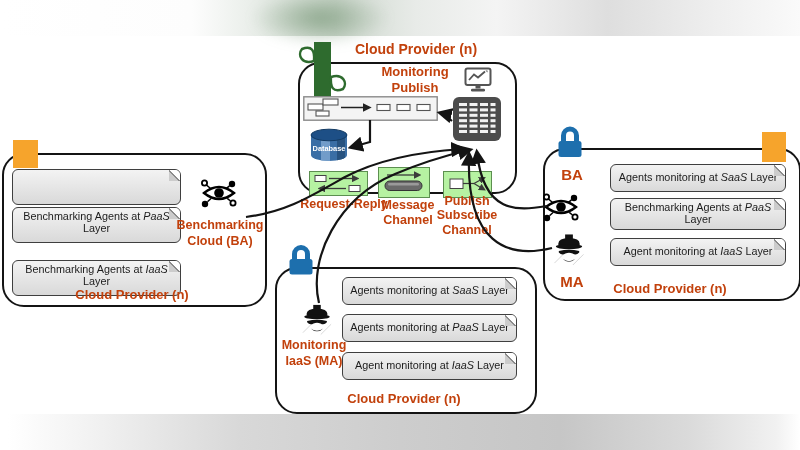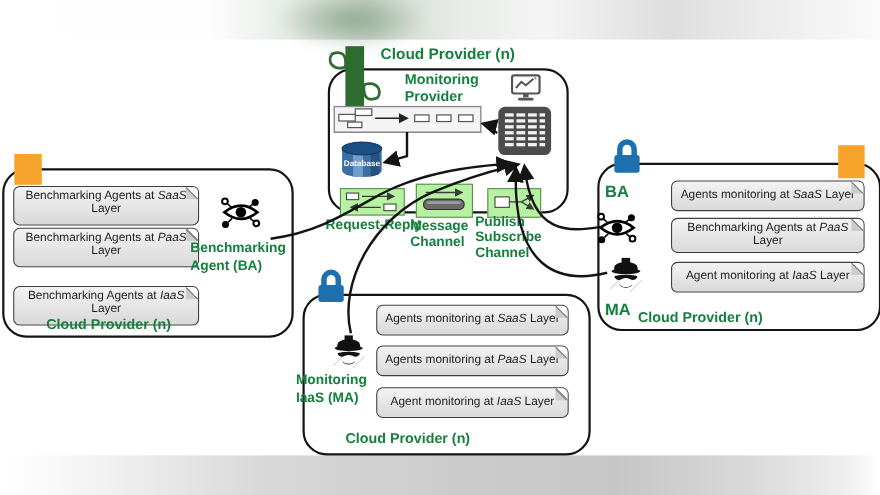--- a/index.html
+++ b/index.html
@@ -12,21 +12,21 @@
     background:radial-gradient(ellipse at center,rgba(88,128,88,.55),rgba(88,128,88,0) 70%);filter:blur(6px);}
   .band-bottom{top:414px;height:36px;
     background:linear-gradient(90deg,#ffffff 1%,#f1f1f1 12%,#d8d8d8 30%,#cdcdcd 50%,#c6c6c6 70%,#dadada 86%,#f1f1f1 97%,#ffffff 100%);}
   .bigbox{position:absolute;background:#fff;border:2px solid #141414;border-radius:22px;}
   .note{position:absolute;background:linear-gradient(180deg,#f3f3f3,#d9d9d9);
         border:1.8px solid #3f3f3f;border-radius:6px;text-align:center;
         font-size:10.8px;color:#1c1c1c;overflow:hidden;}
   .note .fold{position:absolute;top:0;right:0;width:11px;height:11px;
         background:linear-gradient(225deg,#ffffff 0 46%,#8c8c8c 46% 56%,#cccccc 56% 100%);}
   .note .txt{display:block;padding:2px 5px;}
-  .blabel{position:absolute;font-weight:700;color:#15803d;text-align:left;}
+  .blabel{position:absolute;font-weight:700;color:#c2410c;text-align:center;}
   .channel{position:absolute;background:#b6f2a2;border:1.6px solid #5c8f50;}
   .olay{position:absolute;left:0;top:0;width:800px;height:450px;pointer-events:none;}
   .abs{position:absolute;}
   em{font-style:italic;}
 </style>
 </head>
 <body>
 
 <div class="stage">
 
@@ -38,21 +38,21 @@
   <div class="blabel" style="left:346px;top:41px;width:140px;font-size:14px;">Cloud Provider (n)</div>
 
   <div class="bigbox" style="left:298px;top:62px;width:215px;height:128px;"></div>
 
   <svg class="abs" style="left:295px;top:39px;" width="52" height="62" viewBox="0 0 52 62">
     <rect x="19" y="3" width="17" height="56" fill="#2e6b2e"></rect>
     <path d="M19,22 C7,26 2,16 7,10 C17,6 20,12 19,22 Z" fill="#ffffff" stroke="#2e6b2e" stroke-width="2.5"></path>
     <path d="M36,38 C48,34 53,44 48,50 C38,54 35,48 36,38 Z" fill="#ffffff" stroke="#2e6b2e" stroke-width="2.5"></path>
   </svg>
 
-  <div class="blabel" style="left:368px;top:64px;width:94px;font-size:13px;line-height:1.2;">Monitoring Provider</div>
+  <div class="blabel" style="left:368px;top:64px;width:94px;font-size:13px;line-height:1.2;">Monitoring Publish</div>
 
   <svg class="abs" style="left:464px;top:67px;" width="28" height="26" viewBox="0 0 28 26">
     <rect x="1.5" y="1.5" width="25" height="16.5" rx="2" fill="#ffffff" stroke="#555" stroke-width="2"></rect>
     <polyline points="5,13 10,7.5 14,10.5 21,4.5" fill="none" stroke="#555" stroke-width="1.8"></polyline>
     <polygon points="21.5,3.5 23.5,3.5 23.5,5.5" fill="#555"></polygon>
     <rect x="11.5" y="18.5" width="5" height="3" fill="#555"></rect>
     <rect x="7" y="21.8" width="14" height="2.6" rx="1.2" fill="#555"></rect>
   </svg>
 
   <svg class="abs" style="left:303px;top:96px;" width="135" height="25" viewBox="0 0 135 25">
@@ -157,21 +157,20 @@
 
   <div class="blabel" style="left:296px;top:197px;width:96px;font-size:12.5px;">Request-Reply</div>
   <div class="blabel" style="left:373px;top:198px;width:70px;font-size:12.5px;line-height:1.2;">Message Channel</div>
   <div class="blabel" style="left:432px;top:194px;width:70px;font-size:12.5px;line-height:1.15;">Publish Subscribe Channel</div>
 
   <div class="bigbox" style="left:2px;top:153px;width:261px;height:150px;"></div>
   <div class="abs" style="left:13px;top:140px;width:25px;height:28px;background:#f6a42c;"></div>
 
   <div class="note" style="left:12px;top:169px;width:167px;height:34px;">
     <span class="fold"></span>
-    <span class="txt"><span>Benchmarking Agents at </span><em>SaaS</em><span> Layer</span></span>
   </div>
   <div class="note" style="left:12px;top:207px;width:167px;height:34px;">
     <span class="fold"></span>
     <span class="txt"><span>Benchmarking Agents at </span><em>PaaS</em><span> Layer</span></span>
   </div>
   <div class="note" style="left:12px;top:245px;width:167px;height:34px;margin-top:15px;">
     <span class="fold"></span>
     <span class="txt"><span>Benchmarking Agents at </span><em>IaaS</em><span> Layer</span></span>
   </div>
 
@@ -181,21 +180,21 @@
     <circle cx="5.5" cy="7" r="2.6" fill="#fff" stroke="#000" stroke-width="1.8"></circle>
     <circle cx="33" cy="8" r="3.2" fill="#000"></circle>
     <circle cx="6" cy="28" r="3.2" fill="#000"></circle>
     <circle cx="34" cy="27" r="2.6" fill="#fff" stroke="#000" stroke-width="1.8"></circle>
     <line x1="7.5" y1="9" x2="11.5" y2="12.5" stroke="#000" stroke-width="1.5"></line>
     <line x1="30.5" y1="9.8" x2="27.5" y2="12.3" stroke="#000" stroke-width="1.5"></line>
     <line x1="8.5" y1="25.8" x2="12" y2="22.5" stroke="#000" stroke-width="1.5"></line>
     <line x1="31.5" y1="25" x2="28.2" y2="22.3" stroke="#000" stroke-width="1.5"></line>
   </svg>
 
-  <div class="blabel" style="left:173px;top:218px;width:94px;font-size:12.5px;line-height:1.25;">Benchmarking Agent (BA)</div>
+  <div class="blabel" style="left:173px;top:218px;width:94px;font-size:12.5px;line-height:1.25;">Benchmarking Cloud (BA)</div>
   <div class="blabel" style="left:42px;top:287px;width:180px;font-size:13px;">Cloud Provider (n)</div>
 
   <div class="bigbox" style="left:275px;top:267px;width:258px;height:143px;"></div>
 
   <svg class="abs" style="left:288px;top:243px;" width="26" height="35" viewBox="0 0 26 35">
     <path d="M6.5,17 V11 a6.5,6.5 0 0 1 13,0 V17" fill="none" stroke="#1d6fad" stroke-width="5"></path>
     <rect x="1.5" y="16" width="23" height="15.5" rx="2.5" fill="#1d6fad"></rect>
   </svg>
 
   <div class="note" style="left:342px;top:277px;width:173px;height:26px;line-height:21px;">

